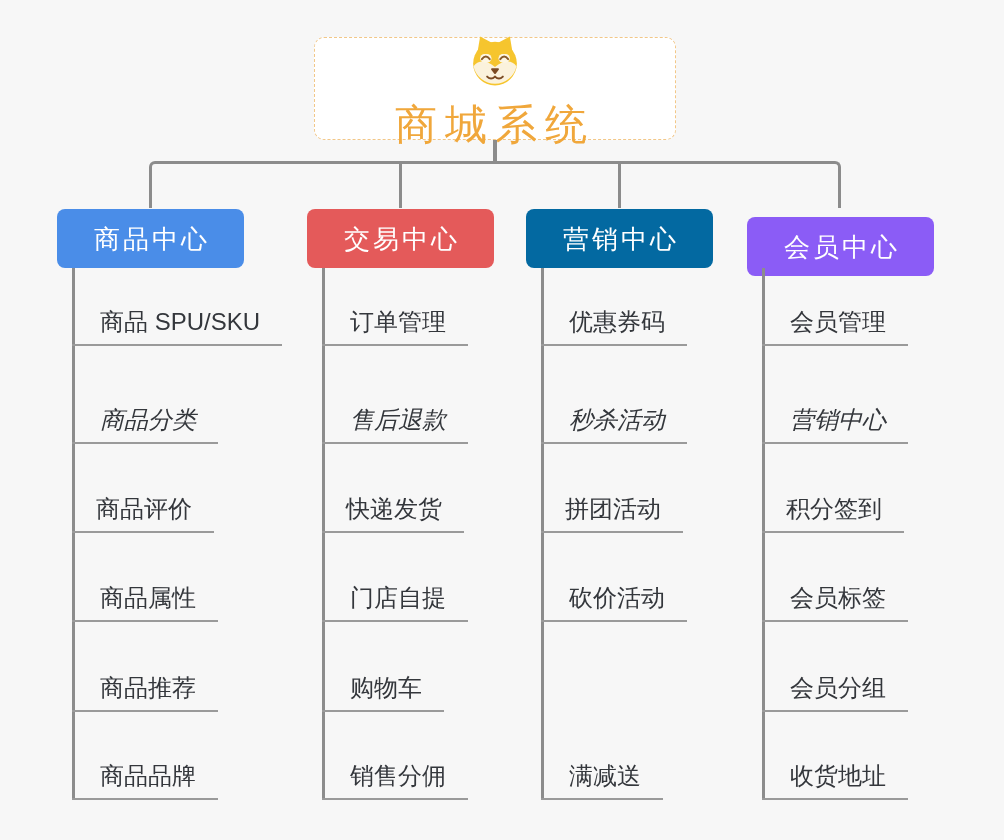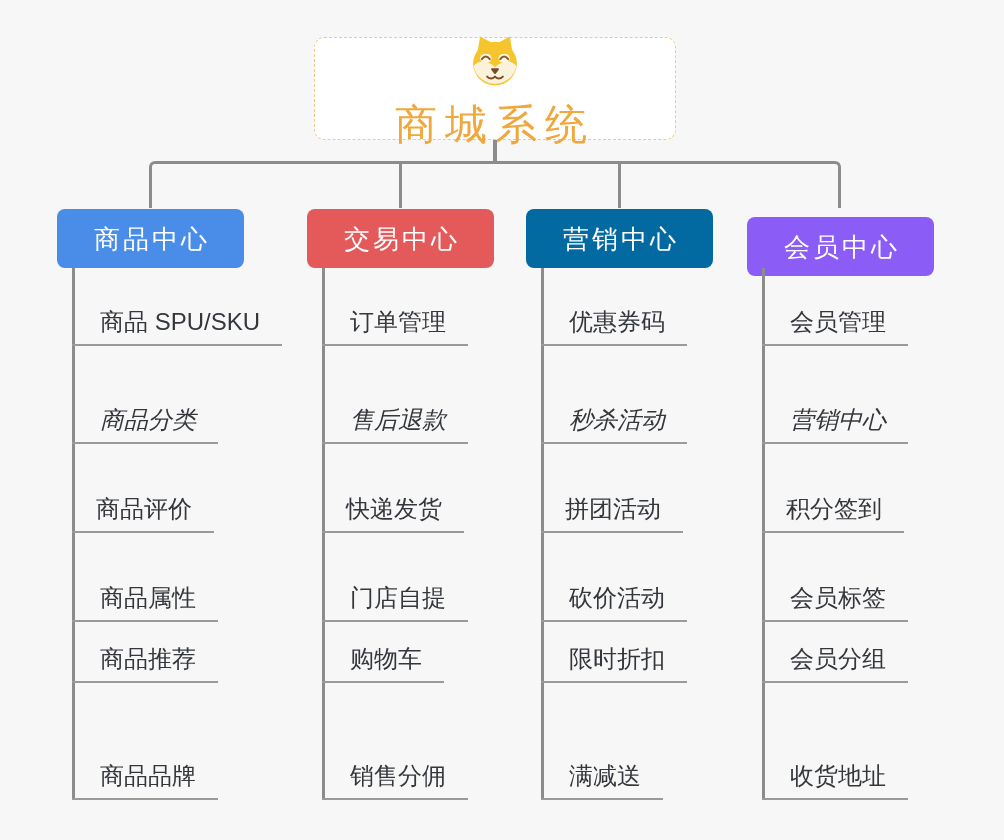--- a/index.html
+++ b/index.html
@@ -85,21 +85,21 @@
     line-height:32px;
     color:#34373c;
     white-space:nowrap;
     padding:0 22px 6px 28px;
     border-bottom:2px solid #9a9a9a;
   }
   .leaf.r0{top:306px;}
   .leaf.r1{top:404px;font-style:italic;}
   .leaf.r2{top:493px;padding-left:24px;}
   .leaf.r3{top:582px;}
-  .leaf.r4{top:643px;}
+  .leaf.r4{top:672px;}
   .leaf.r5{top:760px;}
 </style>
 </head>
 <body>
 
 <div class="canvas">
 
   <div class="root-node">
     <span class="dog">
       <svg viewBox="0 0 64 64" xmlns="http://www.w3.org/2000/svg">
@@ -151,21 +151,20 @@
 
   <div class="branch b2">
     <div class="bbox" style="background: #0369a1;">
       <span class="blabel">营销中心</span>
     </div>
     <div class="trunk"></div>
     <div class="leaf r0">优惠券码</div>
     <div class="leaf r1">秒杀活动</div>
     <div class="leaf r2">拼团活动</div>
     <div class="leaf r3">砍价活动</div>
-    <div class="leaf r4">限时折扣</div>
     <div class="leaf r5">满减送</div>
   </div>
 
   <div class="branch b3">
     <div class="bbox" style="background: #8b5cf6; margin-top: 8px;">
       <span class="blabel">会员中心</span>
     </div>
     <div class="trunk"></div>
     <div class="leaf r0">会员管理</div>
     <div class="leaf r1">营销中心</div>

